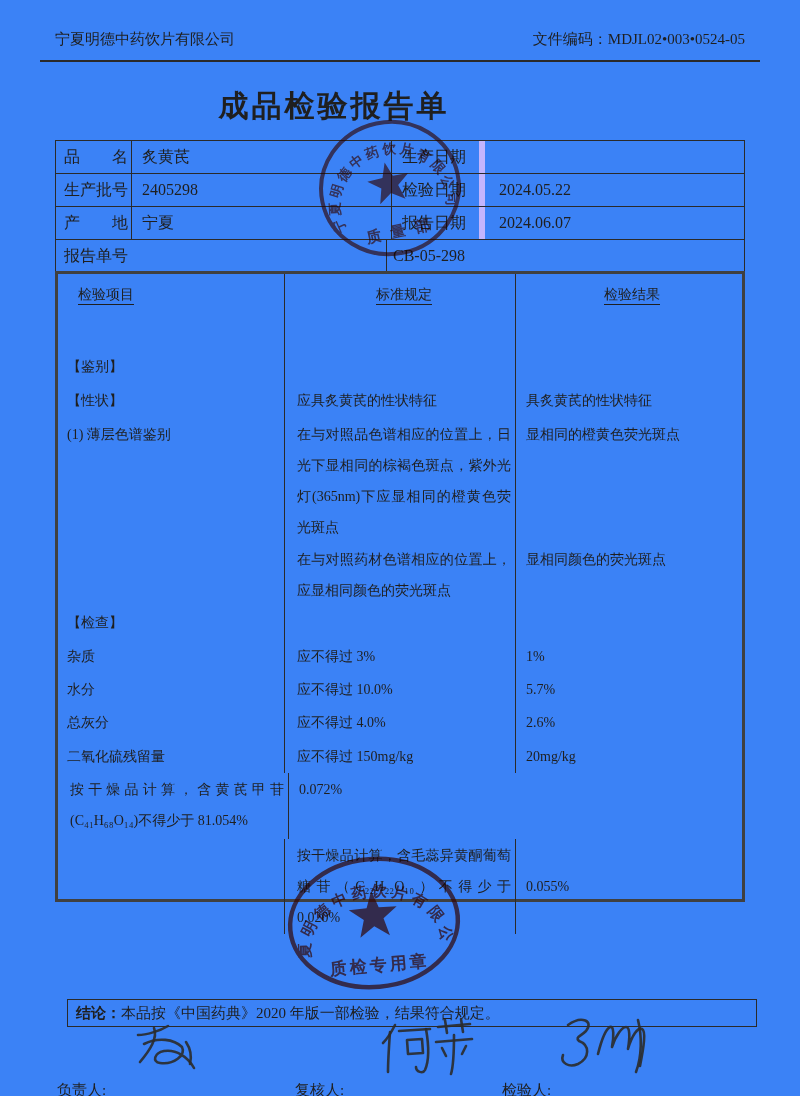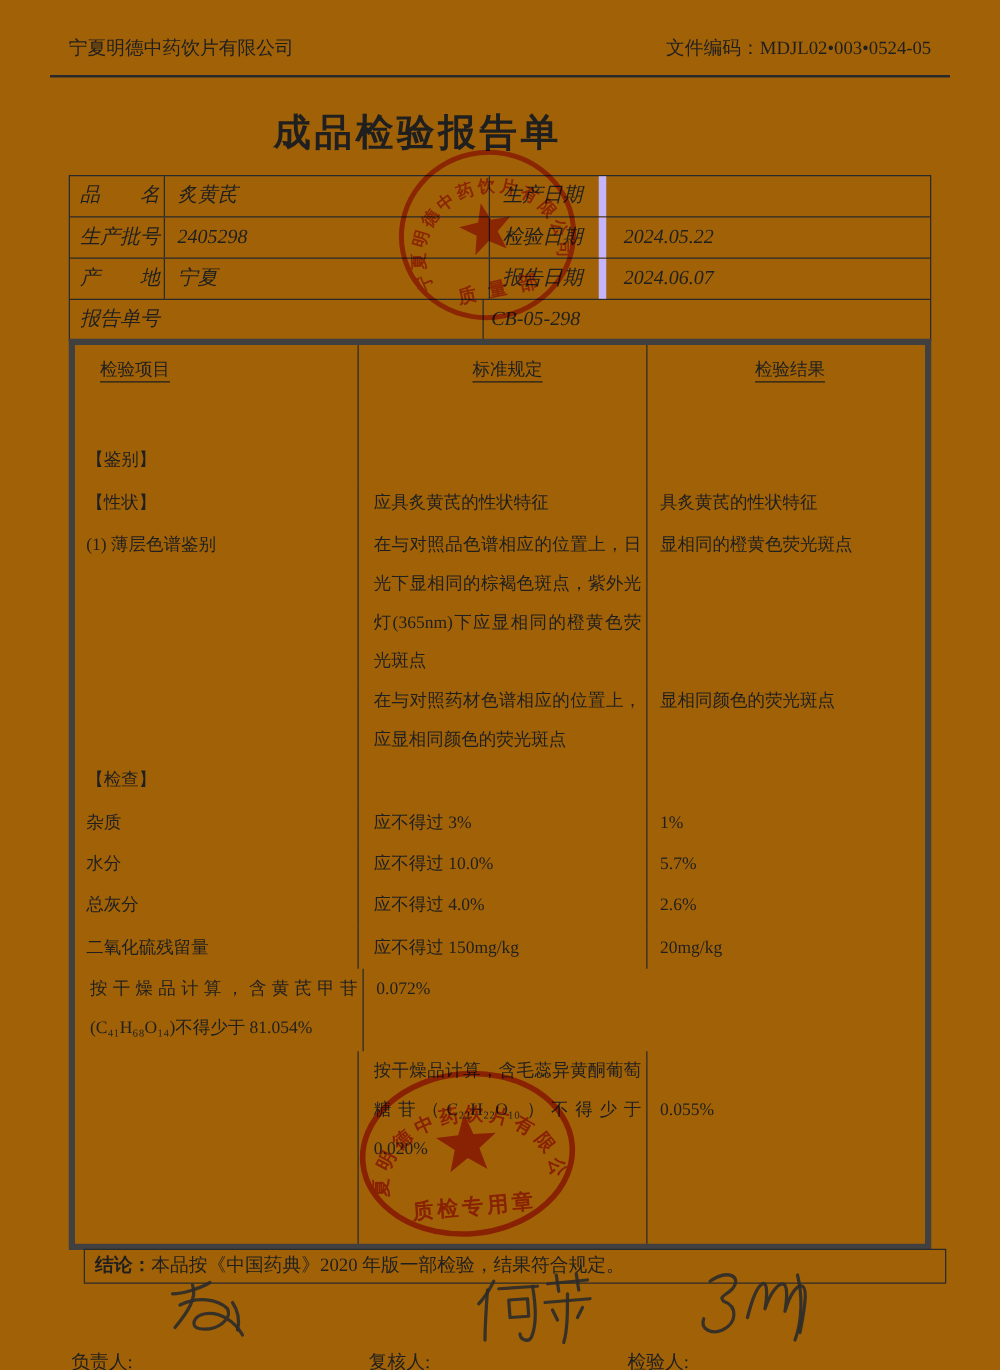--- a/index.html
+++ b/index.html
@@ -1,38 +1,38 @@
 <!DOCTYPE html>
 <html><head>
 <meta charset="utf-8">
 <style>
   html,body{margin:0;padding:0;background:#e8e8e8;}
-  .page{position:relative;width:800px;height:1096px;margin:0 auto;background:#a16207;
+  .page{position:relative;width:800px;height:1096px;margin:0 auto;background:#3b82f6;
         font-family:"Liberation Serif","DejaVu Serif",serif;color:#1f1f1f;overflow:hidden;}
   
   .doc-header{position:absolute;top:28px;left:55px;width:690px;display:flex;
               justify-content:space-between;font-size:15px;line-height:22px;}
   .header-rule{position:absolute;top:60px;left:40px;width:720px;border-top:2px solid #2a2a2a;}
   .title{position:absolute;top:86px;left:0;width:668px;text-align:center;
          font-size:30px;font-weight:bold;letter-spacing:3px;}
   
   .info-table{position:absolute;top:140px;left:55px;width:690px;border:1px solid #2a2a2a;
               box-sizing:border-box;font-size:16px;}
-  .irow{display:flex;border-bottom:1px solid #2a2a2a;height:32px;line-height:32px;font-style:italic;}
+  .irow{display:flex;border-bottom:1px solid #2a2a2a;height:32px;line-height:32px;}
   .irow:last-child{border-bottom:none;align-items:center;}
   .icell{box-sizing:border-box;overflow:hidden;white-space:nowrap;}
   .il1{width:76px;border-right:1px solid #2a2a2a;padding-left:8px;}
   .iv1{width:260px;border-right:1px solid #2a2a2a;padding-left:10px;}
   .il2{width:93px;border-right:6px solid #c4b5fd;padding-left:10px;}
   .iv2{flex:1;padding-left:14px;}
   .irl{width:331px;border-right:1px solid #2a2a2a;padding-left:8px;}
   .irv{flex:1;padding-left:6px;}
   
-  .result-table{position:absolute;top:271px;left:55px;width:690px;height:729px;
-                border:5px solid #404040;box-sizing:border-box;display:flex;flex-direction:column;}
+  .result-table{position:absolute;top:271px;left:55px;width:690px;height:631px;
+                border:3px solid #404040;box-sizing:border-box;display:flex;flex-direction:column;}
   .rrow{display:flex;flex:0 0 auto;}
   .rcell{box-sizing:border-box;font-size:14px;line-height:31px;padding:1px 4px 0 10px;}
   .c1{width:227px;border-right:1px solid #2a2a2a;padding-left:9px;}
   .c2{width:231px;border-right:1px solid #2a2a2a;padding-left:12px;text-align:justify;}
   .c3{flex:1;}
   .rhead{height:76px;}
   .rhead .rcell{padding-top:9px;line-height:24px;}
   .rhead .hc{text-align:center;}
   .rhead .hl{padding-left:20px;}
   .rhead span{text-decoration:underline;text-underline-offset:5px;}

